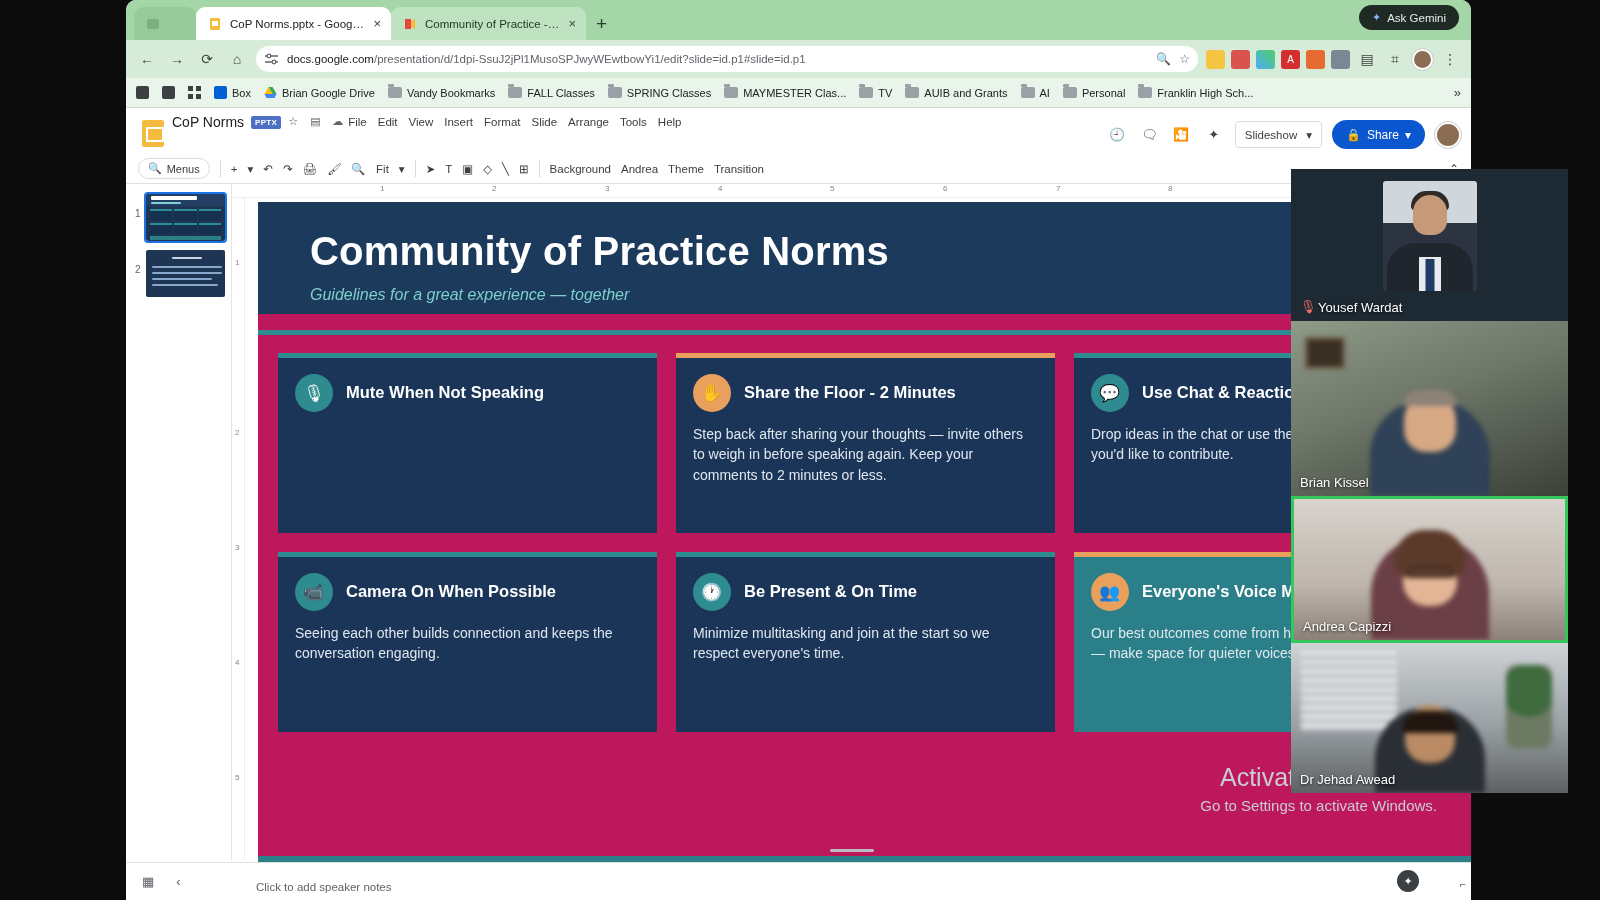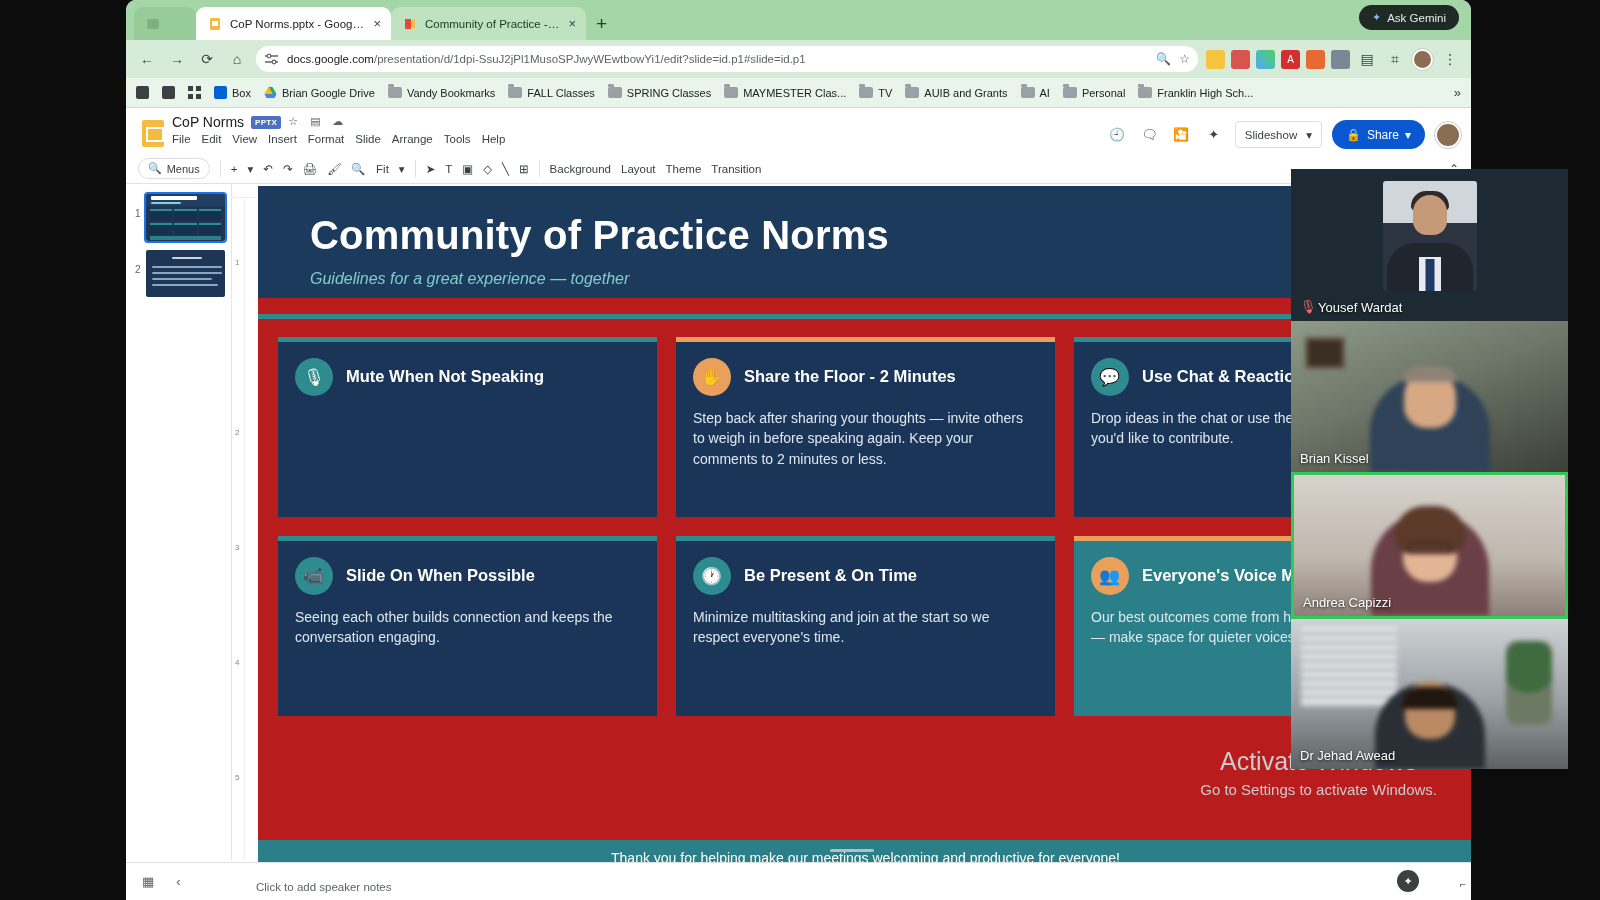--- a/index.html
+++ b/index.html
@@ -71,21 +71,21 @@
   .bm-chev { margin-left: auto; font-size: 13px; color: #3c4043; }
 
   
   .slides { background: #ffffff; height: 792px; position: relative; }
   .gs-header { display: flex; align-items: flex-start; padding: 6px 10px 0 10px; height: 46px; }
   .gs-logo {
     width: 22px; height: 27px; background: #f5bb41; border-radius: 2px; margin: 6px 8px 0 6px;
     position: relative; flex: none;
   }
   .gs-logo::after { content:""; position:absolute; left:4px; top:7px; width:14px; height:11px; border:2px solid #fff; border-radius:1px; }
-  .gs-titleblock { display: flex; flex-direction: column; gap: 1px; }
+  .gs-titleblock { display: flex; flex-direction: row; gap: 1px; }
   .gs-titlerow { display: flex; align-items: center; gap: 7px; }
   .gs-title { font-size: 14px; color: #202124; }
   .pptx-badge { background: #4d6fc4; color: #fff; font-size: 8px; font-weight: bold; padding: 2px 4px; border-radius: 2px; letter-spacing: .3px; }
   .gs-mini { width: 15px; height: 15px; color: #5f6368; font-size: 11px; }
   .gs-menu { display: flex; gap: 11px; font-size: 11.5px; color: #3c4043; margin-top: 2px; }
   .gs-right { margin-left: auto; display: flex; align-items: center; gap: 10px; padding-top: 6px; }
   .gs-ricon { width: 22px; height: 22px; display:flex; align-items:center; justify-content:center; color:#444; font-size:13px; }
   .btn-slideshow {
     height: 27px; border: 1px solid #dadce0; border-radius: 4px; display: flex; align-items: center;
     font-size: 11.5px; color: #3c4043; padding: 0 9px; gap: 9px;
@@ -120,22 +120,22 @@
   .fs-thumb .t-cell { background: #16304f; border-top: 2px solid #2a8f8f; }
   .fs-thumb .t-foot { position:absolute; left:4px; right:4px; bottom:1px; height:4px; background:#2d7f86; }
   .fs-thumb2 .t2-line { position:absolute; left:6px; height:2px; background:#86a7c9; border-radius:1px; }
 
   .canvas-wrap { flex: 1; background: #fff; position: relative; }
   .ruler-h { height: 14px; border-bottom: 1px solid #eee; position: relative; }
   .ruler-h span, .ruler-v span { position: absolute; font-size: 8px; color: #80868b; }
   .ruler-v { position: absolute; left: 0; top: 14px; bottom: 0; width: 13px; border-right: 1px solid #eee; }
 
   .slide {
-    position: absolute; left: 26px; top: 2px; width: 1215px; height: 690px;
-    background: #b91c1c;
+    position: absolute; left: 26px; top: 18px; width: 1215px; height: 690px;
+    background: #be185d;
   }
   .slide-head { background: #1b3a5c; padding: 27px 52px 10px 52px; }
   .slide-h1 { font-size: 40px; font-weight: bold; color: #ffffff; letter-spacing: .2px; }
   .slide-sub { font-size: 16px; font-style: italic; color: #7ececb; margin-top: 12px; }
   .head-rule { height: 5px; background: #2e8b8f; margin-top: 16px; }
   .cards {
     display: grid; grid-template-columns: repeat(3, 1fr); gap: 19px;
     padding: 18px 20px 0 20px;
   }
   .card { background: #1b3558; border-top: 5px solid #2e8b8f; padding: 16px 17px 14px 17px; min-height: 180px; }
@@ -184,21 +184,21 @@
     border-radius: 3px; overflow: hidden;
   }
   .t1 .head { position: absolute; left: 50%; top: 14px; transform: translateX(-50%); width: 34px; height: 40px; background: #c69a78; border-radius: 17px 17px 14px 14px; }
   .t1 .hair { position: absolute; left: 50%; top: 10px; transform: translateX(-50%); width: 38px; height: 20px; background: #2f2a27; border-radius: 19px 19px 6px 6px; }
   .t1 .suit { position: absolute; left: 50%; bottom: 0; transform: translateX(-50%); width: 86px; height: 48px; background: #20262e; border-radius: 28px 28px 0 0; }
   .t1 .shirt { position: absolute; left: 50%; bottom: 0; transform: translateX(-50%); width: 22px; height: 34px; background: #e7eaee; }
   .t1 .tie { position: absolute; left: 50%; bottom: 0; transform: translateX(-50%); width: 9px; height: 32px; background: #1f3a63; }
   .mic-off { position: absolute; left: 9px; bottom: 7px; color: #ff6b6b; font-size: 13px; }
   .t1 .name { left: 27px; }
 
-  .tile.t2 { height: 151px; background: linear-gradient(160deg, #8f9a88 0%, #6d7668 45%, #3b4038 100%); }
+  .tile.t2 { height: 175px; background: linear-gradient(160deg, #8f9a88 0%, #6d7668 45%, #3b4038 100%); }
   .t2 .wallart { position: absolute; left: 14px; top: 16px; width: 40px; height: 32px; background: #3a2f24; border: 3px solid #6a5a45; }
   .t2 .person { position: absolute; left: 50%; bottom: 0; transform: translateX(-50%); width: 120px; height: 96px; background: #2f4257; border-radius: 56px 56px 0 0; }
   .t2 .face { position: absolute; left: 50%; bottom: 44px; transform: translateX(-50%); width: 52px; height: 58px; background: #d7a884; border-radius: 26px 26px 22px 22px; }
   .t2 .hair2 { position: absolute; left: 50%; bottom: 90px; transform: translateX(-50%); width: 54px; height: 16px; background: #8e8277; border-radius: 27px 27px 0 0; }
 
   .tile.t3 { height: 147px; background: linear-gradient(180deg, #d8d3cd 0%, #bfb6ad 60%, #8c8178 100%); border: 3px solid #34c759; }
   .t3 .person { position: absolute; left: 50%; bottom: 0; transform: translateX(-50%); width: 118px; height: 104px; background: #6b3f46; border-radius: 58px 58px 0 0; }
   .t3 .face { position: absolute; left: 50%; bottom: 34px; transform: translateX(-50%); width: 54px; height: 62px; background: #e3b596; border-radius: 27px 27px 24px 24px; }
   .t3 .hair3 { position: absolute; left: 50%; bottom: 62px; transform: translateX(-50%); width: 72px; height: 48px; background: #5c3a2a; border-radius: 36px 36px 20px 20px; }
   .t3 .glasses { position: absolute; left: 50%; bottom: 62px; transform: translateX(-50%); width: 46px; height: 12px; border: 2px solid #3a2a20; border-radius: 6px; }
@@ -409,21 +409,21 @@
         <span class="tool-item">▾</span>
         <div class="tool-sep"></div>
         <span>➤</span>
         <span>T</span>
         <span>▣</span>
         <span>◇</span>
         <span>╲</span>
         <span>⊞</span>
         <div class="tool-sep"></div>
         <span class="tool-item">Background</span>
-        <span class="tool-item">Layout</span>
+        <span class="tool-item">Andrea</span>
         <span class="tool-item">Theme</span>
         <span class="tool-item">Transition</span>
         <span class="tb-up">⌃</span>
       </div>
 
       <div class="editor">
 
         <div class="filmstrip">
           <div class="fs-row">
             <div class="fs-num">1</div>
@@ -497,21 +497,21 @@
               <div class="card">
                 <div class="card-head">
                   <div class="card-ico">💬</div>
                   <div class="card-title">Use Chat &amp; Reactions</div>
                 </div>
                 <div class="card-body">Drop ideas in the chat or use the raise-hand reaction if you'd like to contribute.</div>
               </div>
               <div class="card">
                 <div class="card-head">
                   <div class="card-ico">📹</div>
-                  <div class="card-title">Slide On When Possible</div>
+                  <div class="card-title">Camera On When Possible</div>
                 </div>
                 <div class="card-body">Seeing each other builds connection and keeps the conversation engaging.</div>
               </div>
               <div class="card">
                 <div class="card-head">
                   <div class="card-ico">🕐</div>
                   <div class="card-title">Be Present &amp; On Time</div>
                 </div>
                 <div class="card-body">Minimize multitasking and join at the start so we respect everyone's time.</div>
               </div>

